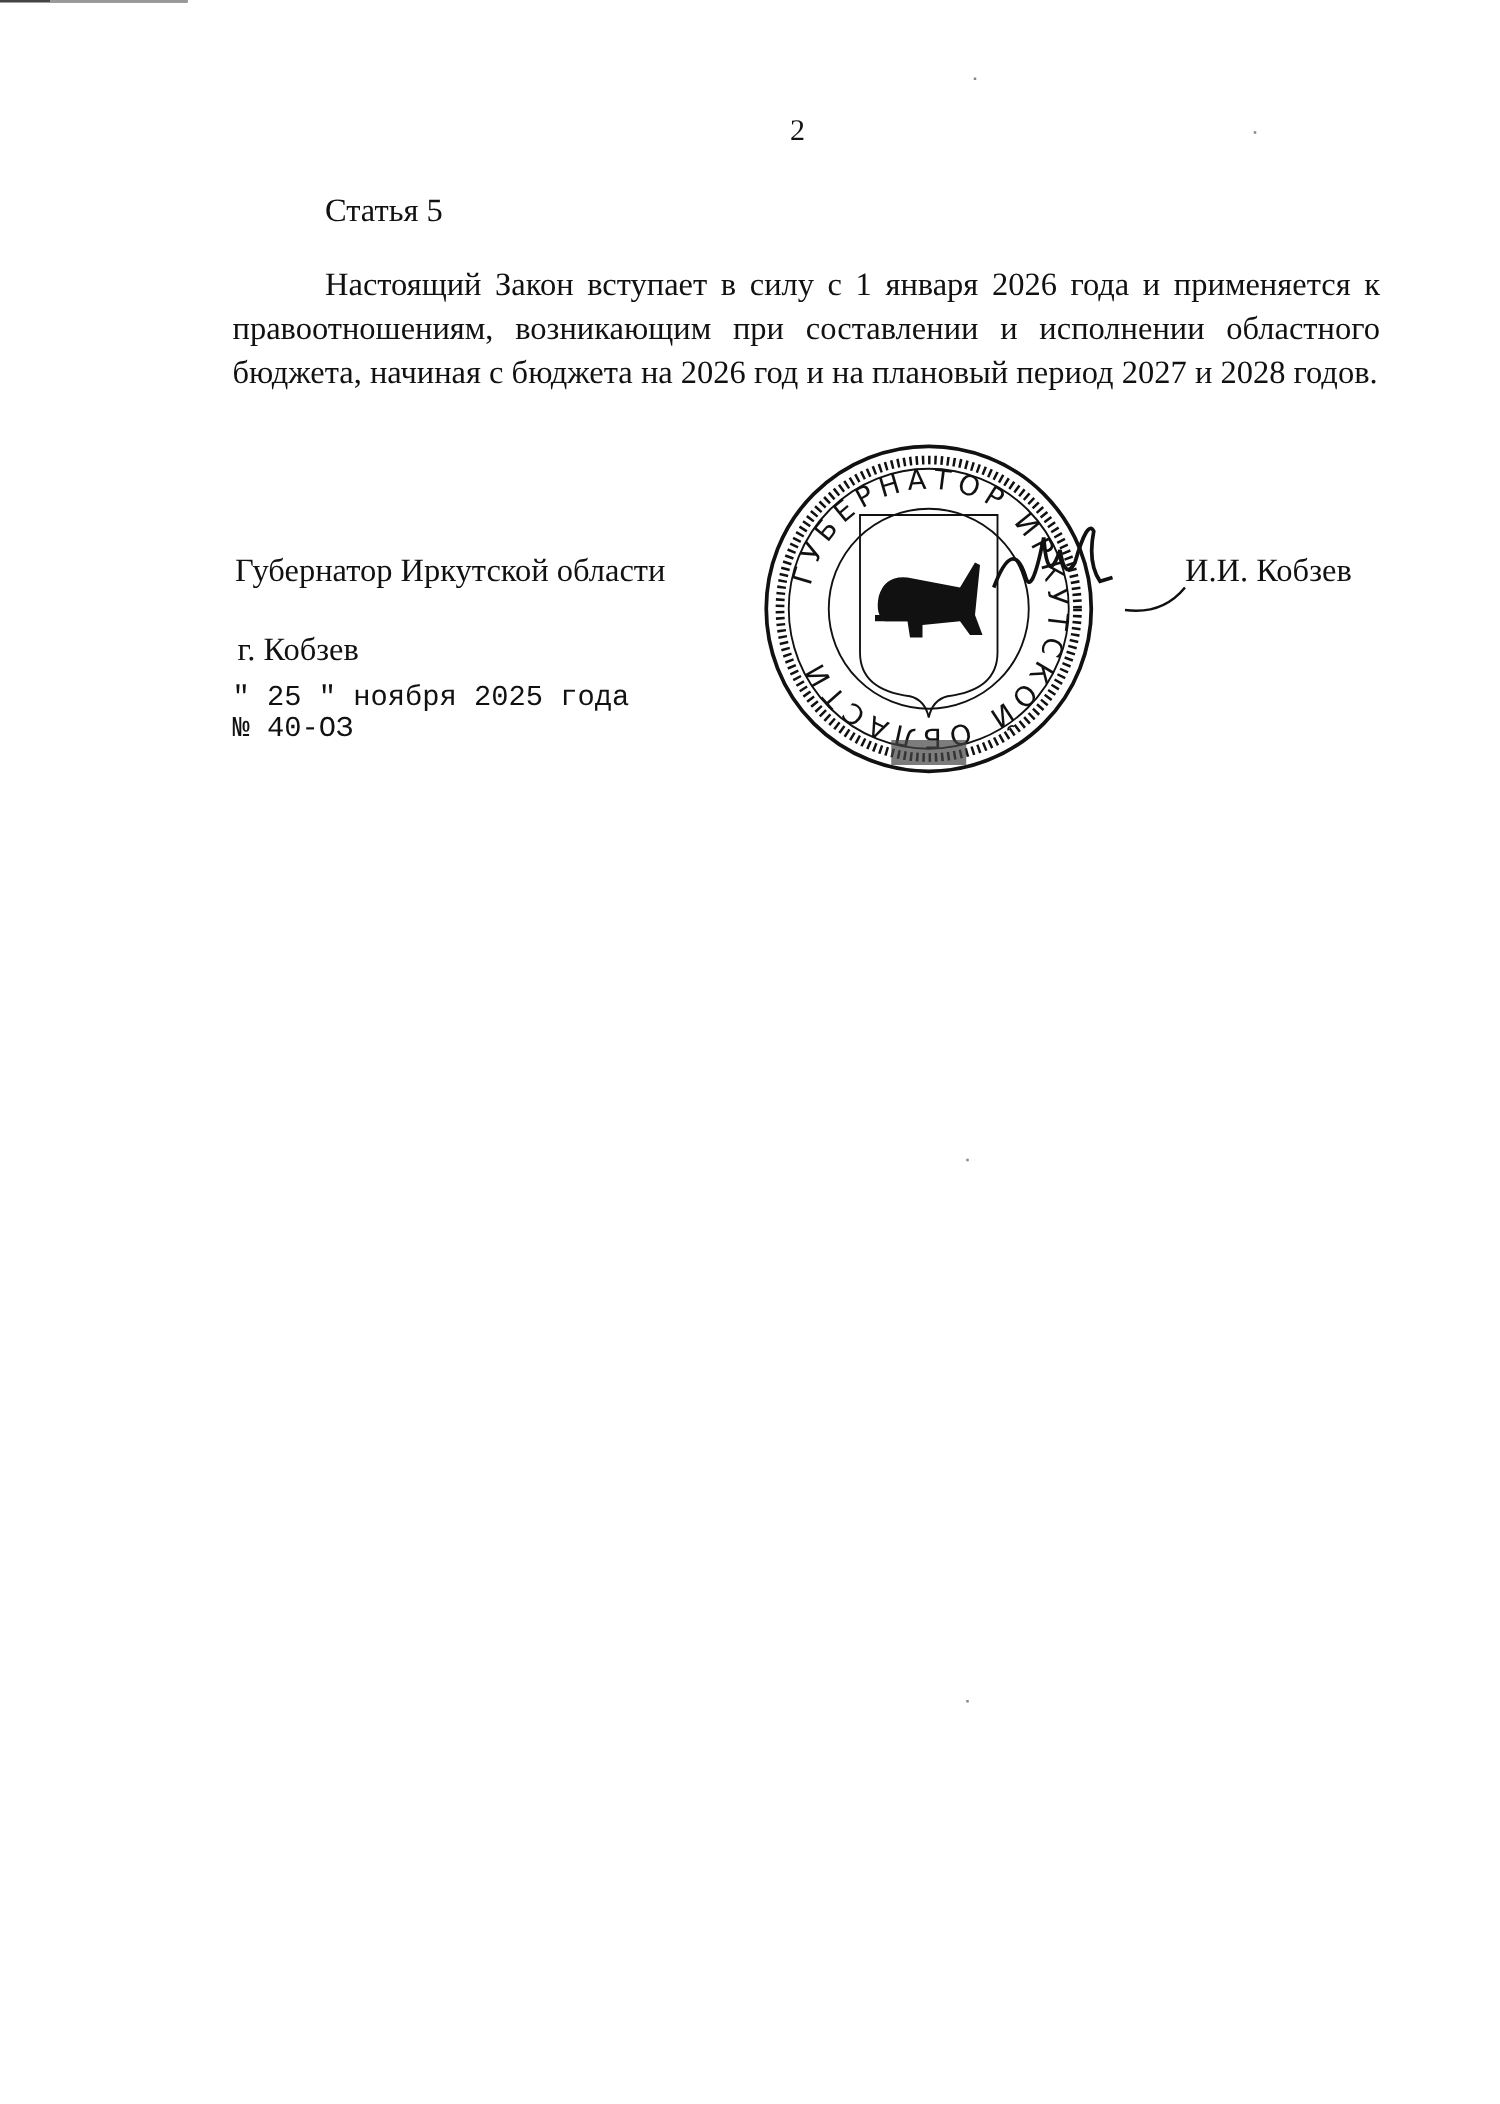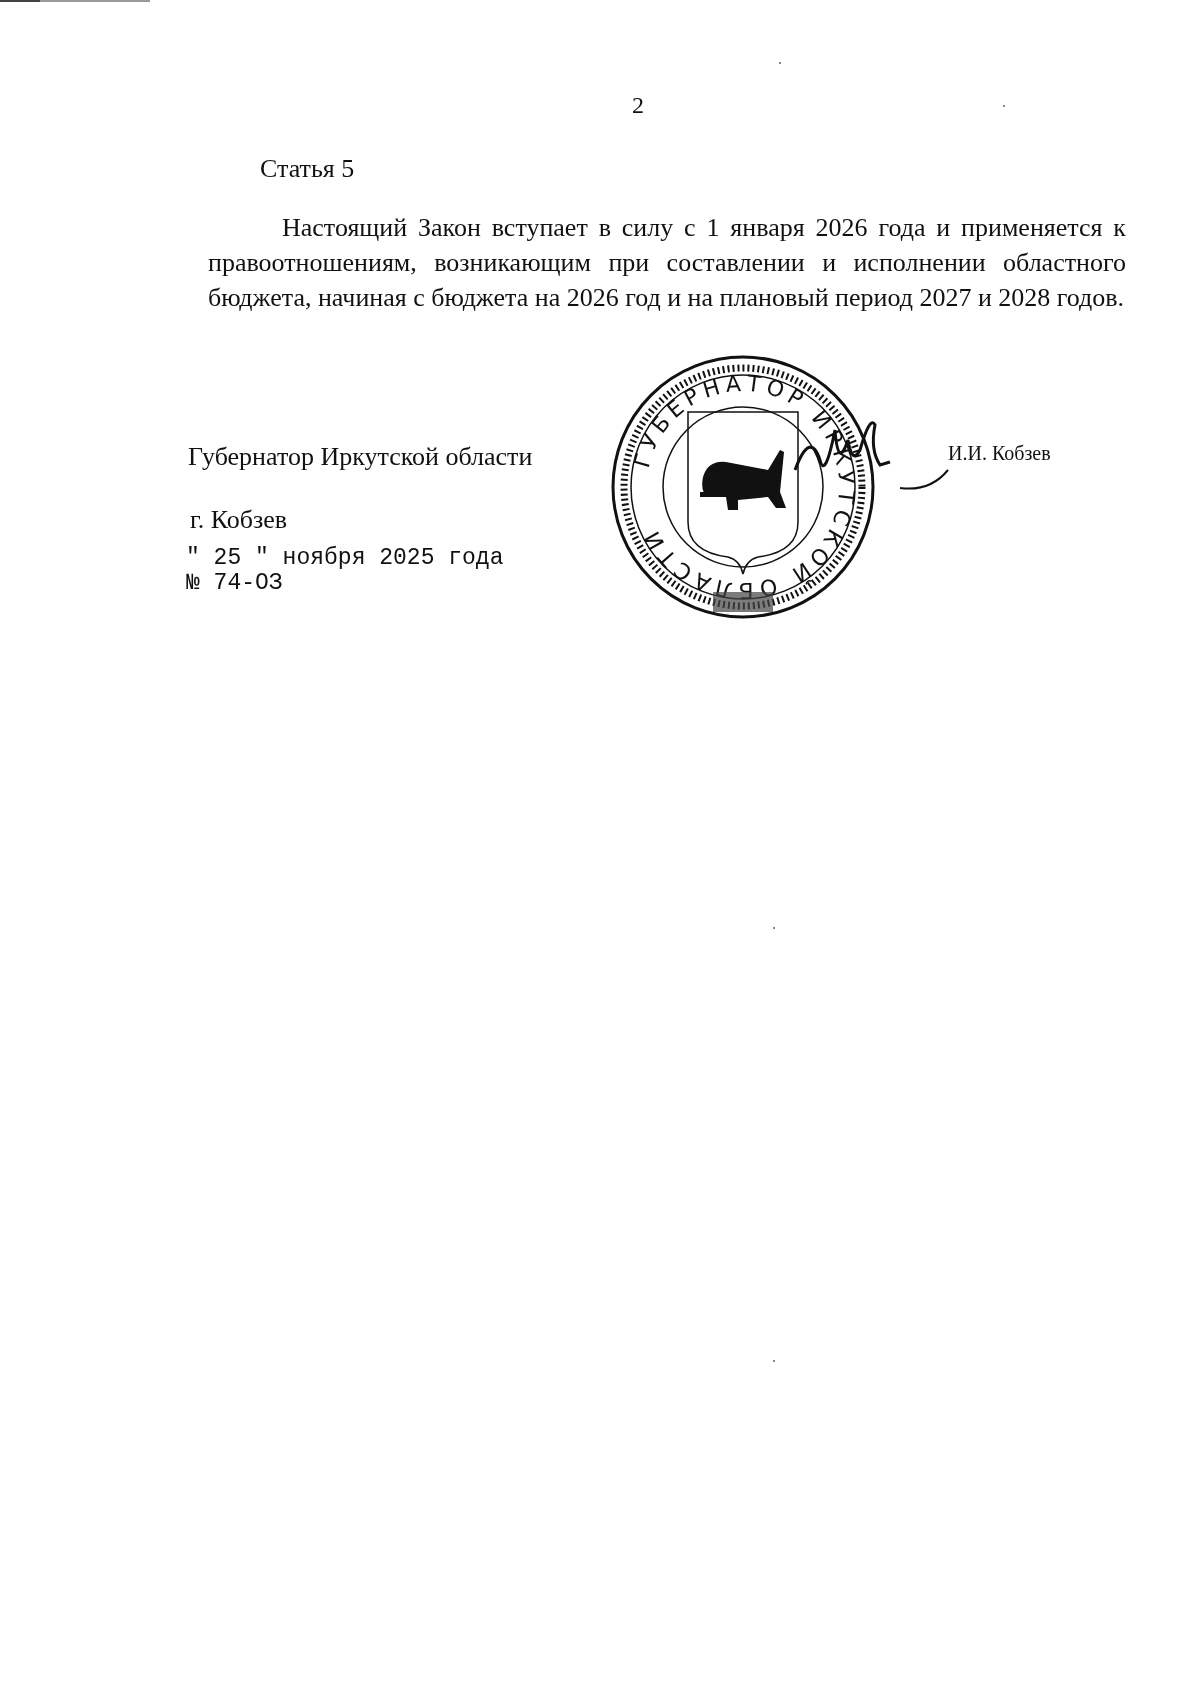--- a/index.html
+++ b/index.html
@@ -1,44 +1,44 @@
 <!DOCTYPE html>
 <html><head>
 <meta charset="utf-8">
 <style>
   html, body { margin: 0; padding: 0; background: #ffffff; }
   body { width: 1200px; height: 1683px; position: relative; overflow: hidden; font-family: "Liberation Serif", "DejaVu Serif", serif; color: #111; }
   .topline { position: absolute; left: 0; top: 0; width: 150px; height: 2px; background: #444; }
   .topline2 { position: absolute; left: 40px; top: 0; width: 110px; height: 2px; background: #999; }
   .page-num { position: absolute; left: 632px; top: 92px; font-size: 24px; }
   .article { position: absolute; left: 260px; top: 154px; font-size: 26px; }
-  .para { position: absolute; left: 186px; top: 210px; width: 918px; font-size: 26px; line-height: 35px; text-align: justify; text-indent: 74px; margin-left: 22px; }
+  .para { position: absolute; left: 186px; top: 210px; width: 918px; font-size: 26px; line-height: 35px; text-align: justify; text-indent: 74px; }
   .gov-title { position: absolute; left: 188px; top: 442px; font-size: 26px; }
   .city { position: absolute; left: 190px; top: 505px; font-size: 26px; }
   .date-line { position: absolute; left: 186px; top: 547px; font-family: "Liberation Mono", "DejaVu Sans Mono", monospace; font-size: 23px; line-height: 22px; white-space: pre; }
   .num-line { position: absolute; left: 186px; top: 572px; font-family: "Liberation Mono", "DejaVu Sans Mono", monospace; font-size: 23px; line-height: 22px; white-space: pre; }
-  .signer { position: absolute; left: 948px; top: 442px; font-size: 20px; }
+  .signer { position: absolute; left: 948px; top: 442px; font-size: 26px; }
   .seal { position: absolute; left: 608px; top: 352px; width: 270px; height: 270px; }
   .signature { position: absolute; left: 790px; top: 410px; width: 160px; height: 90px; }
   .speck { position: absolute; width: 2px; height: 2px; background: #888; }
 </style>
 </head>
 <body>
 
 <div class="topline"></div>
 <div class="topline2"></div>
 
 <div class="page-num">2</div>
 <div class="article">Статья 5</div>
 <div class="para">Настоящий Закон вступает в силу с 1 января 2026 года и применяется к правоотношениям, возникающим при составлении и исполнении областного бюджета, начиная с бюджета на 2026 год и на плановый период 2027 и 2028 годов.</div>
 
 <div class="gov-title">Губернатор Иркутской области</div>
 <div class="city">г. Кобзев</div>
 <div class="date-line">" 25 " ноября 2025 года</div>
-<div class="num-line">№ 74-ОЗ</div>
+<div class="num-line">№ 40-ОЗ</div>
 
 <svg class="seal" viewBox="0 0 270 270">
   <circle cx="135" cy="135" r="130" fill="none" stroke="#111" stroke-width="3"></circle>
   <circle cx="135" cy="135" r="119" fill="none" stroke="#111" stroke-width="7" stroke-dasharray="2 3"></circle>
   <circle cx="135" cy="135" r="112" fill="none" stroke="#111" stroke-width="1.5"></circle>
   <circle cx="135" cy="135" r="80" fill="none" stroke="#111" stroke-width="1.5"></circle>
   <defs>
     <path id="sealArc" d="M 135,135 m -96,0 a 96,96 0 1,1 192,0 a 96,96 0 1,1 -192,0"></path>
   </defs>
   <text font-family="DejaVu Sans, sans-serif" font-size="22" fill="#111" letter-spacing="5">

